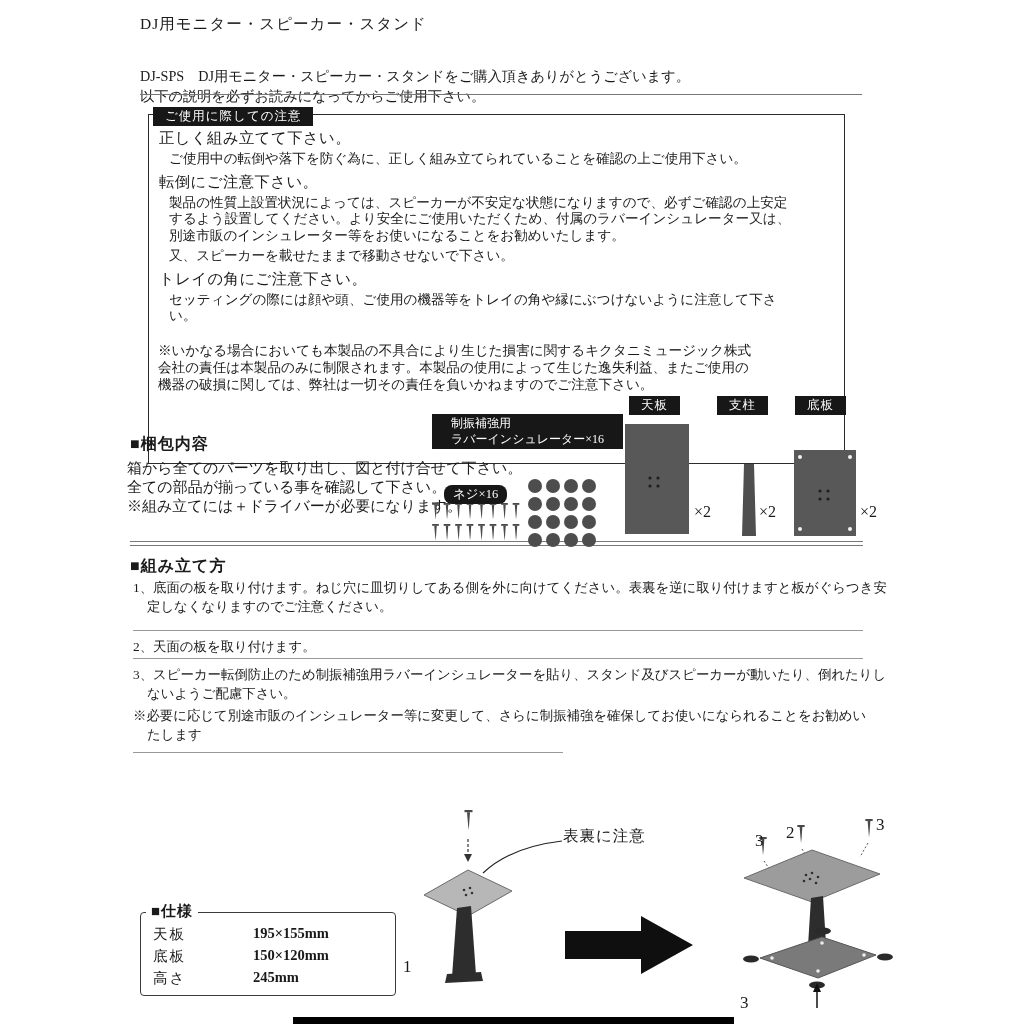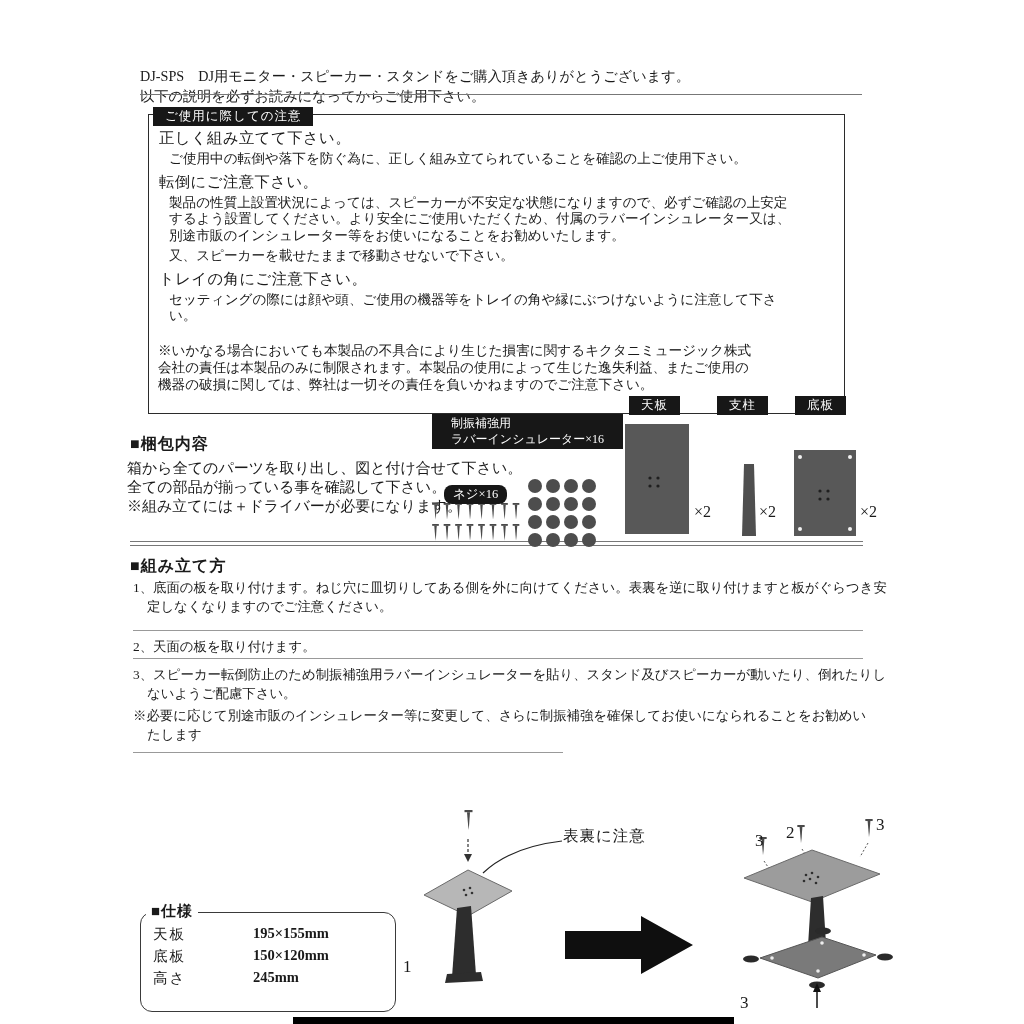--- a/index.html
+++ b/index.html
@@ -13,38 +13,39 @@
   .hang{padding-left:14px;text-indent:-14px;}
   .sec-head{font-size:16px;font-weight:bold;letter-spacing:1px;}
   .hline{border-top:1.2px solid #777;height:0;}
   .hline2{border-top:1px solid #999;height:0;}
   .dline{height:3px;border-top:1.2px solid #777;border-bottom:1.2px solid #777;}
   .blabel{background:#171717;color:#fff;font-size:12.5px;padding:1px 12px;letter-spacing:1px;z-index:3;}
   .pill{border-radius:8px;padding:1px 9px;letter-spacing:0;}
   .blabel2{background:#171717;color:#fff;font-size:12px;padding:2px 19px;line-height:1.3;z-index:3;}
   .qty{font-size:16px;z-index:3;}
   .num{font-size:17px;z-index:3;}
-  .caution-box{left:148px;top:114px;width:697px;height:300px;border:1.2px solid #2b2b2b;
+  .caution-box{left:148px;top:114px;width:697px;height:350px;border:1.2px solid #2b2b2b;
                box-sizing:border-box;padding:10px 12px 0 9px;}
   .c-head{font-size:15.3px;margin:3px 0 2px 1px;letter-spacing:0.5px;}
   .c-body{font-size:13.6px;line-height:1.22;margin:0 0 4px 11px;}
   .c-note{font-size:13.6px;line-height:1.25;margin-top:18px;max-width:600px;}
-  .spec-box{left:140px;top:912px;width:256px;height:100px;border:1.3px solid #3a3a3a;border-radius:12px;
+  .spec-box{left:140px;top:912px;width:256px;height:84px;border:1.3px solid #3a3a3a;border-radius:4px;
             box-sizing:border-box;padding:12px 0 0 12px;font-family:Liberation Serif, serif;}
   .spec-head{position:absolute;top:-11px;left:5px;background:#fff;padding:0 5px;font-size:15px;font-weight:bold;letter-spacing:1px;}
   .spec-row{display:flex;font-size:14.5px;margin-bottom:3px;}
   .spec-row .lbl{width:100px;letter-spacing:2px;}
   .spec-row .val{font-weight:bold;}
   svg.gfx{z-index:1;}
 </style>
 </head>
 <body>
 
 <div id="page">
 
+  <div class="abs t15" style="left:140px;top:14px">DJ用モニター・スピーカー・スタンド</div>
   <div class="abs t14" style="left:140px;top:47px">DJ-SPS　DJ用モニター・スピーカー・スタンドをご購入頂きありがとうございます。</div>
   <div class="abs t14" style="left:140px;top:67px">以下の説明を必ずお読みになってからご使用下さい。</div>
   <div class="abs hline" style="left:140px;top:94px;width:722px"></div>
 
   <div class="abs caution-box">
     <div class="c-head">正しく組み立てて下さい。</div>
     <div class="c-body" style="max-width:655px">ご使用中の転倒や落下を防ぐ為に、正しく組み立てられていることを確認の上ご使用下さい。</div>
     <div class="c-head">転倒にご注意下さい。</div>
     <div class="c-body" style="max-width:628px">製品の性質上設置状況によっては、スピーカーが不安定な状態になりますので、必ずご確認の上安定するよう設置してください。より安全にご使用いただくため、付属のラバーインシュレーター又は、別途市販のインシュレーター等をお使いになることをお勧めいたします。</div>
     <div class="c-body">又、スピーカーを載せたままで移動させないで下さい。</div>

